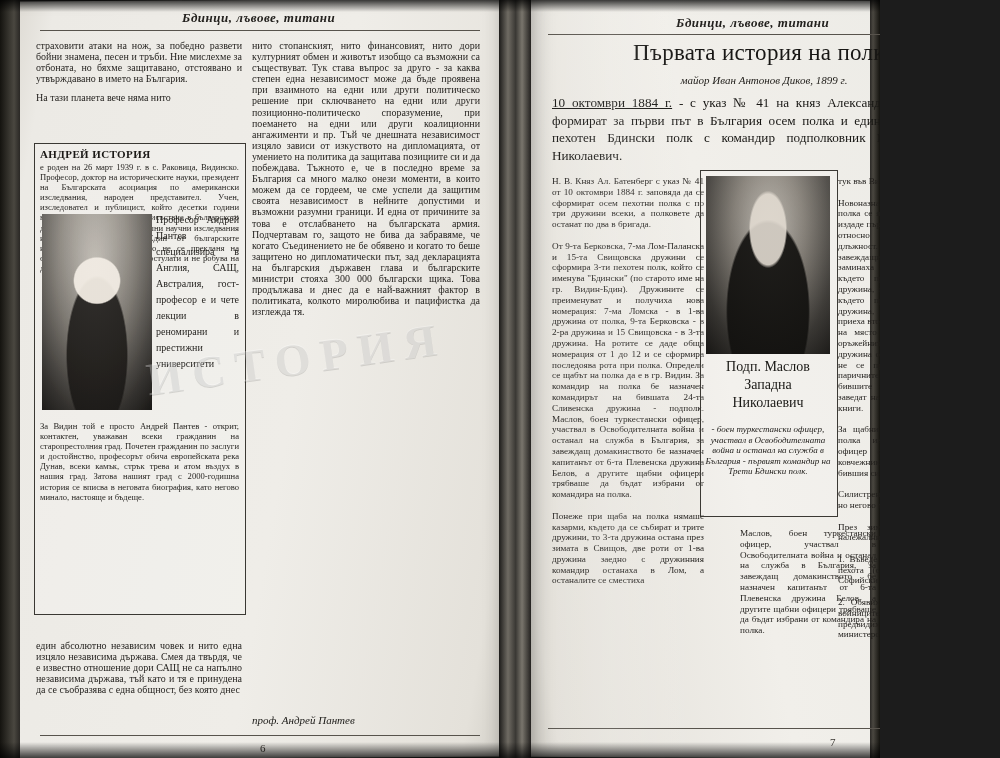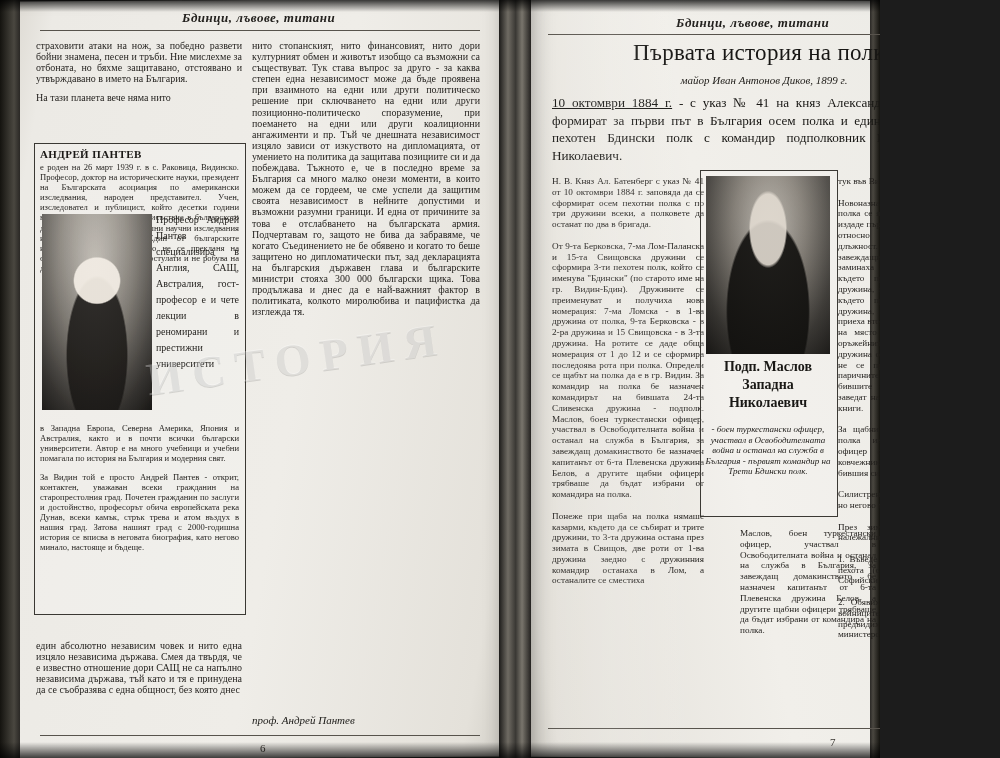--- a/index.html
+++ b/index.html
@@ -141,21 +141,21 @@
   }
   .officer-photo:after{
     content:"";position:absolute;inset:0;
     background:
       radial-gradient(ellipse at 50% 30%, rgba(225,218,208,.9) 0 20%, rgba(0,0,0,0) 22%),
       radial-gradient(ellipse at 50% 76%, rgba(18,17,15,.92) 0 46%, rgba(0,0,0,0) 48%),
       linear-gradient(200deg, rgba(255,255,255,.08), rgba(0,0,0,.35));
   }
   .officer-name{
     position:absolute;left:704px;top:358px;width:128px;text-align:center;
-    font-size:14px;line-height:18px;color:#191815;font-weight:bold;
+    font-size:14px;line-height:18px;color:#191815;
   }
   .officer-cap{
     position:absolute;left:705px;top:424px;width:126px;text-align:center;
     font-size:9px;line-height:10.6px;font-style:italic;color:#1d1b18;
   }
 
   
   .watermark{
     position:absolute;left:150px;top:330px;width:330px;height:120px;
     color:rgba(255,255,255,.30);font-size:46px;font-weight:bold;
@@ -188,26 +188,25 @@
     <div class="col big" id="l-col1">
       <p>страховити атаки на нож, за победно развети бойни знамена, песен и тръби. Ние мислехме за отбоната, но бяхме защитавано, отстоявано и утвърждавано в името на България.</p>
       <p style="margin-top:8px">На тази планета вече няма нито</p>
     </div>
 
     <div class="col big" id="l-col2">
       <p>нито стопанският, нито финансовият, нито дори културният обмен и животът изобщо са възможни са съществуват. Тук става въпрос за друго - за каква степен една независимост може да бъде проявена при взаимното на едни или други политическо решение при сключването на едни или други позиционно-политическо споразумение, при поемането на едни или други коалиционни ангажименти и пр. Тъй че днешната независимост изцяло зависи от изкуството на дипломацията, от умението на политика да защитава позициите си и да побеждава. Тъжното е, че в последно време за България са много малко онези моменти, в които можем да се гордеем, че сме успели да защитим своята независимост в нейните допустими и възможни разумни граници. И една от причините за това е отслабването на българската армия. Подчертавам го, защото не бива да забравяме, че когато Съединението не бе обявено и когато то беше защитено но дипломатически път, зад декларацията на българския държавен глава и българските министри стояха 300 000 български щика. Това продължава и днес да е най-важният фактор в политиката, колкото миролюбива и пацифистка да изглежда тя.</p>
     </div>
 
     <div class="bio-box"></div>
-    <div class="bio-title">АНДРЕЙ ПАНТЕВ</div>
+    <div class="bio-title">АНДРЕЙ ИСТОРИЯ</div>
     <div class="bio-text">е роден на 26 март 1939 г. в с. Раковица, Видинско. Професор, доктор на историческите науки, президент на Българската асоциация по американски изследвания, народен представител. Учен, изследовател и публицист, който десетки години налага ярко и оригинално присъствие в българското духовно творчество от 50 крупни научни изследвания и стотици публикации. Един от българските интелектуални кумири, който не се прекланя на съмнителни идеологически постулати и не робува на догми.</div>
     <div class="portrait"></div>
     <div class="wrap-around">Професор Андрей Пантев специализира в Англия, САЩ, Австралия, гост-професор е и чете лекции в реномирани и престижни университети</div>
     <div class="bio-rest">
-      <p>в Западна Европа, Северна Америка, Япония и Австралия, както и в почти всички български университети. Автор е на много учебници и учебни помагала по история на България и модерния свят.</p>
       <p style="margin-top:7px">За Видин той е просто Андрей Пантев - открит, контактен, уважаван всеки гражданин на старопрестолния град. Почетен гражданин по заслуги и достойнство, професорът обича европейската река Дунав, всеки камък, стрък трева и атом въздух в нашия град. Затова нашият град с 2000-годишна история се вписва в неговата биография, като негово минало, настояще и бъдеще.</p>
     </div>
 
     <div class="col big" id="l-col1b">
       <p>един абсолютно независим човек и нито една изцяло независима държава. Смея да твърдя, че е известно отношение дори САЩ не са напълно независима държава, тъй като и тя е принудена да се съобразява с една общност, без която днес</p>
     </div>
     <div class="sign-right">проф. Андрей Пантев</div>
 
     <div class="watermark">ИСТОРИЯ</div>
 

